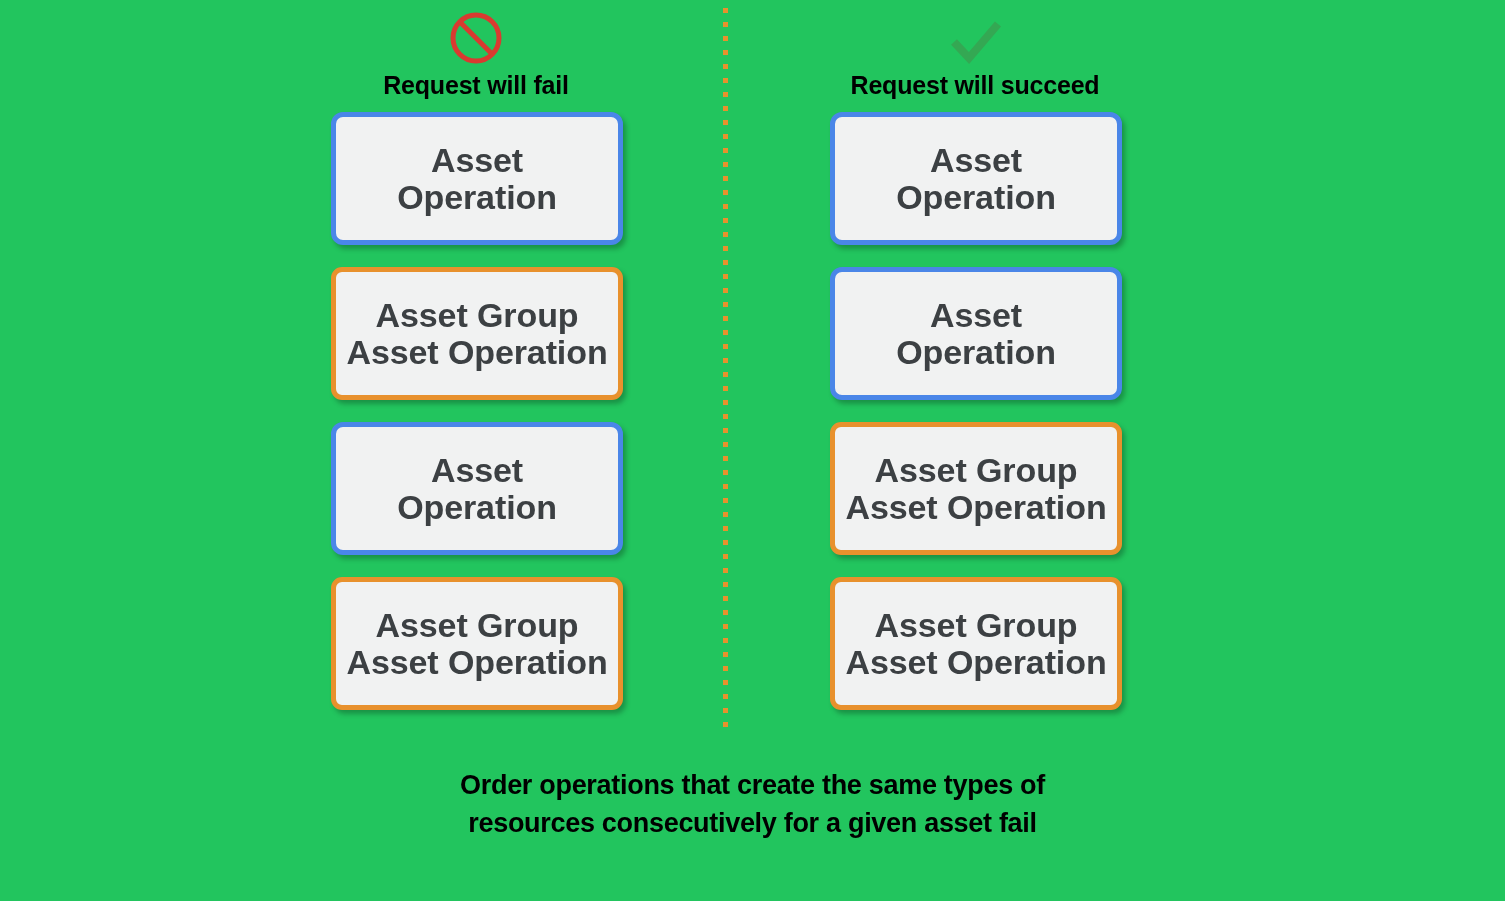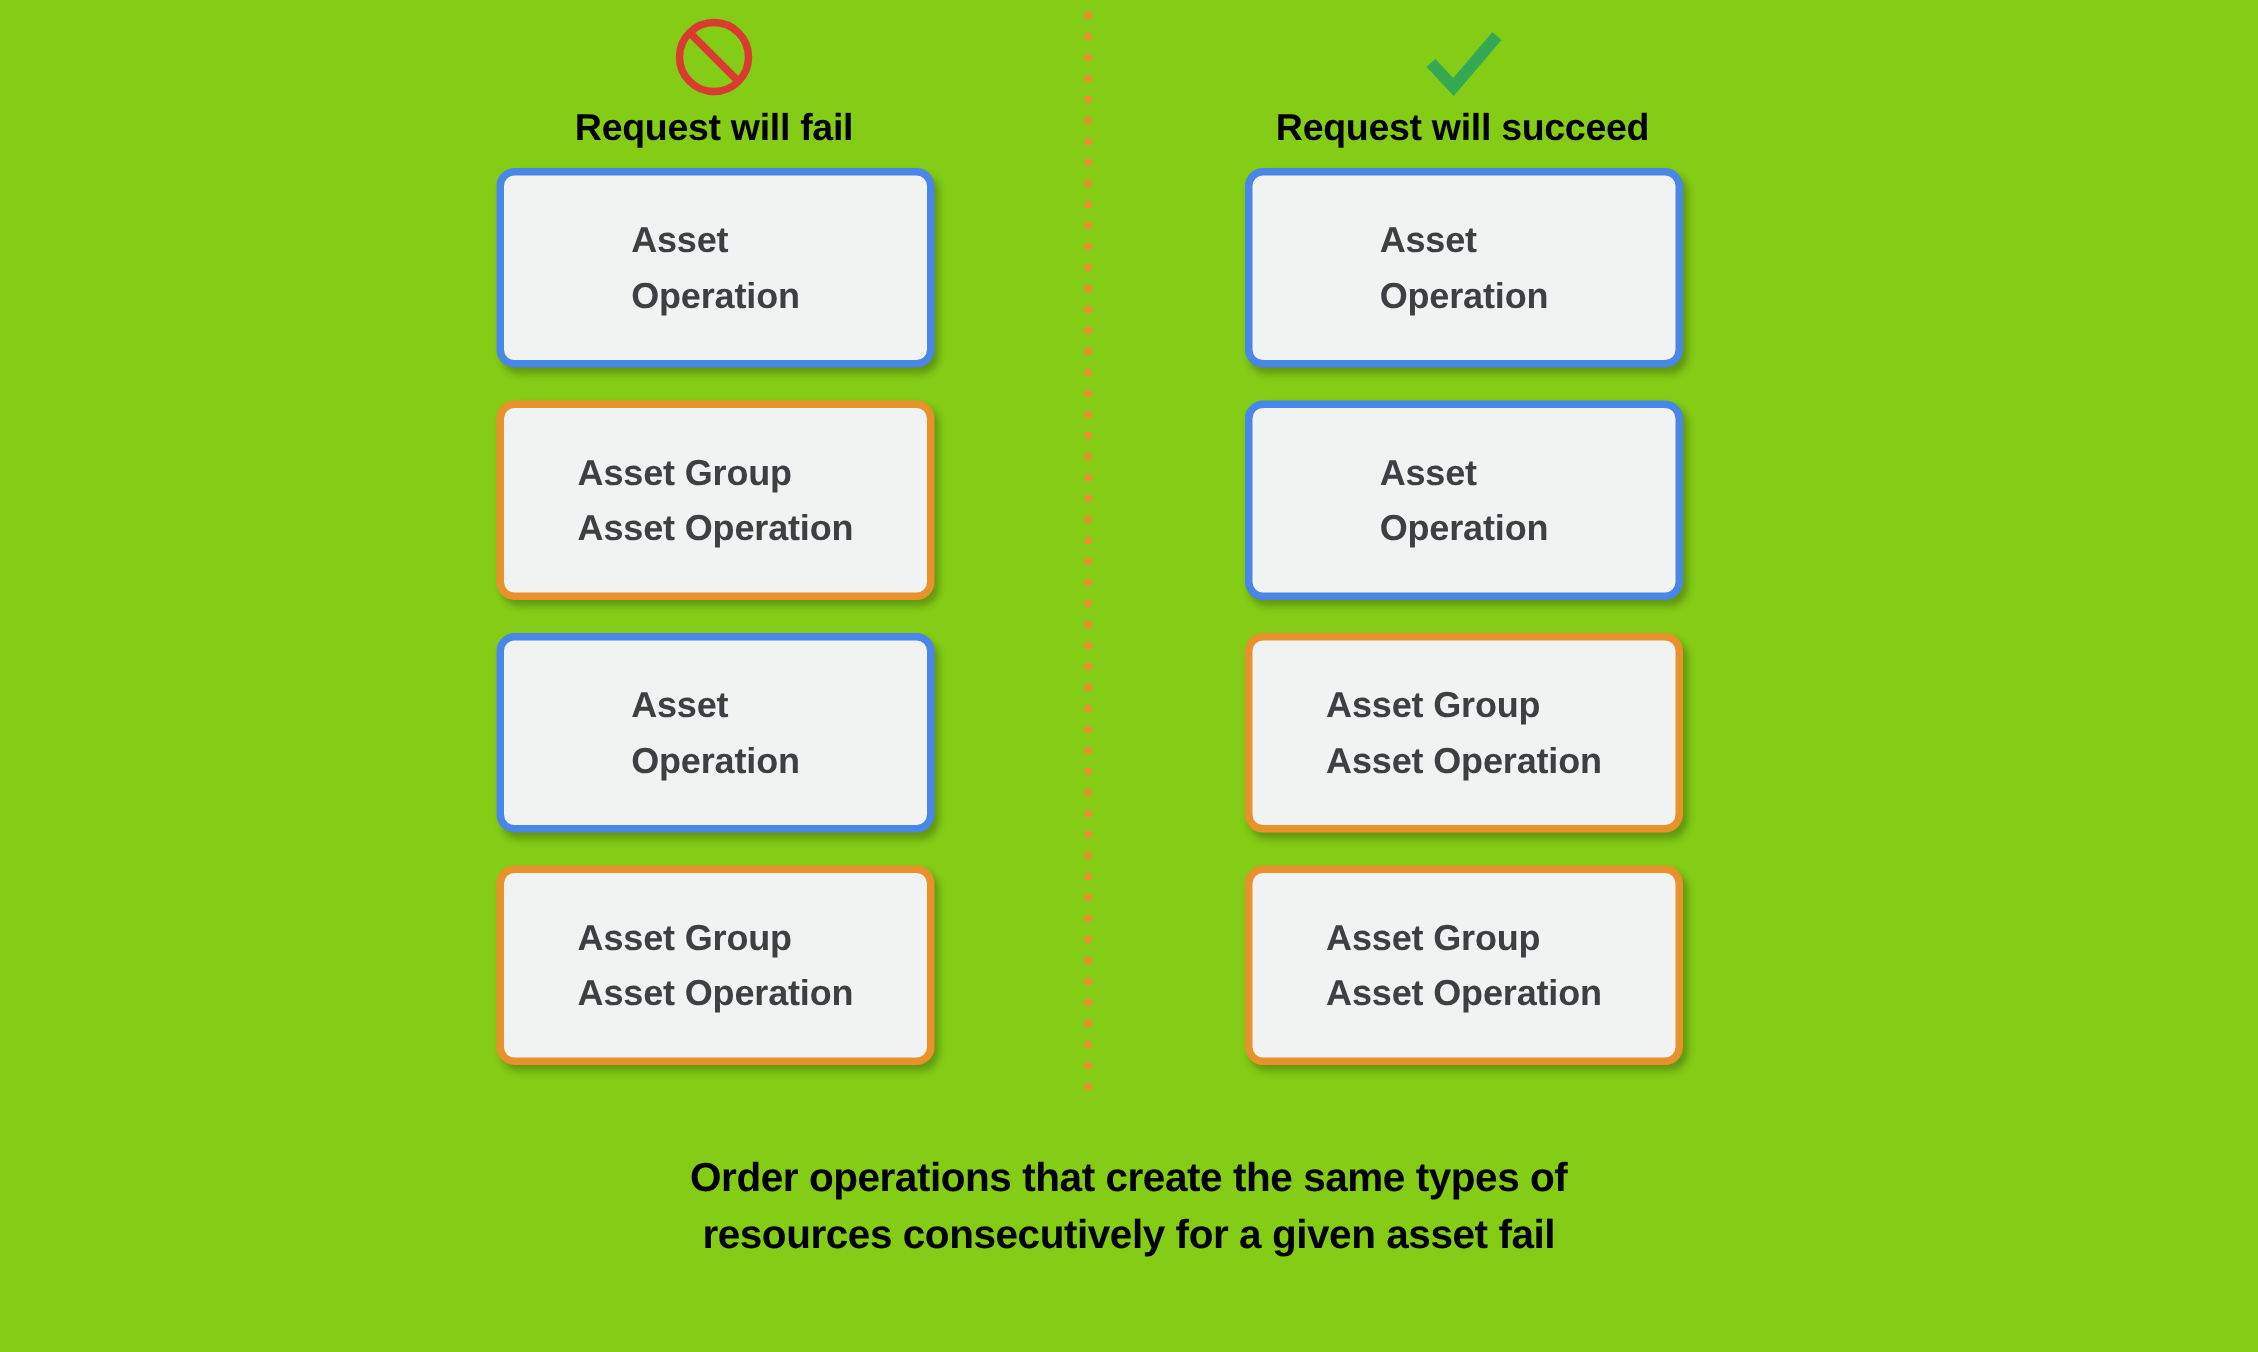--- a/index.html
+++ b/index.html
@@ -9,21 +9,21 @@
   }
   body {
     font-family: "Liberation Sans", sans-serif;
     -webkit-font-smoothing: antialiased;
   }
 
   #canvas {
     position: relative;
     width: 1505px;
     height: 901px;
-    background: #84cc16;
+    background: #22c55e;
     overflow: hidden;
   }
 
   
   .divider {
     position: absolute;
     left: 723px;
     top: 8px;
     width: 5px;
     height: 728px;
@@ -87,26 +87,27 @@
     border-radius: 12px;
     border-style: solid;
     border-width: 5px;
     background: #f1f2f2;
     box-shadow: 3px 4px 5px rgba(0,0,0,0.26);
     display: flex;
     align-items: center;
     justify-content: center;
   }
   .op-box.asset       { border-color: #4a86e8; }
-  .op-box.asset-group { border-color: #e8912d; }
+  .op-box.asset-group { border-color: #e8912d; border-radius: 11px; }
 
   .op-text {
-    font-size: 24px;
+    font-size: 34px;
     font-weight: bold;
     color: #3c4043;
+    text-align: center;
     line-height: 37px;
     letter-spacing: -0.1px;
     white-space: pre-line;
   }
 
   
   .caption {
     position: absolute;
     top: 766px;
     left: 0;

